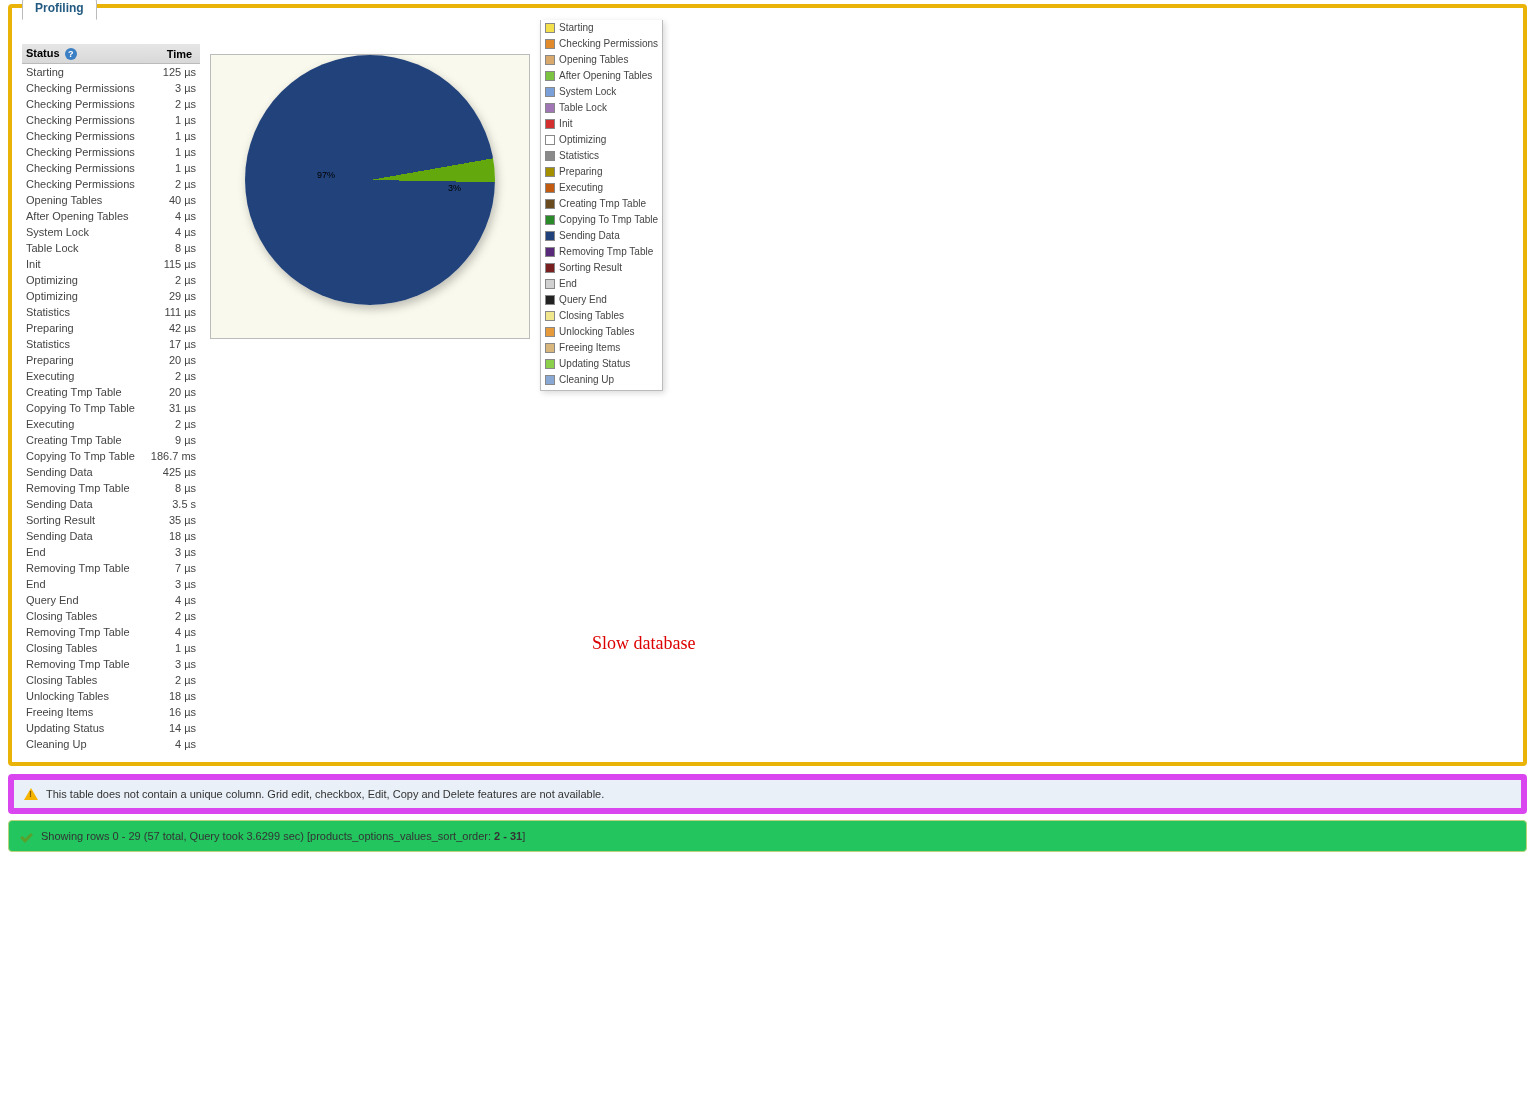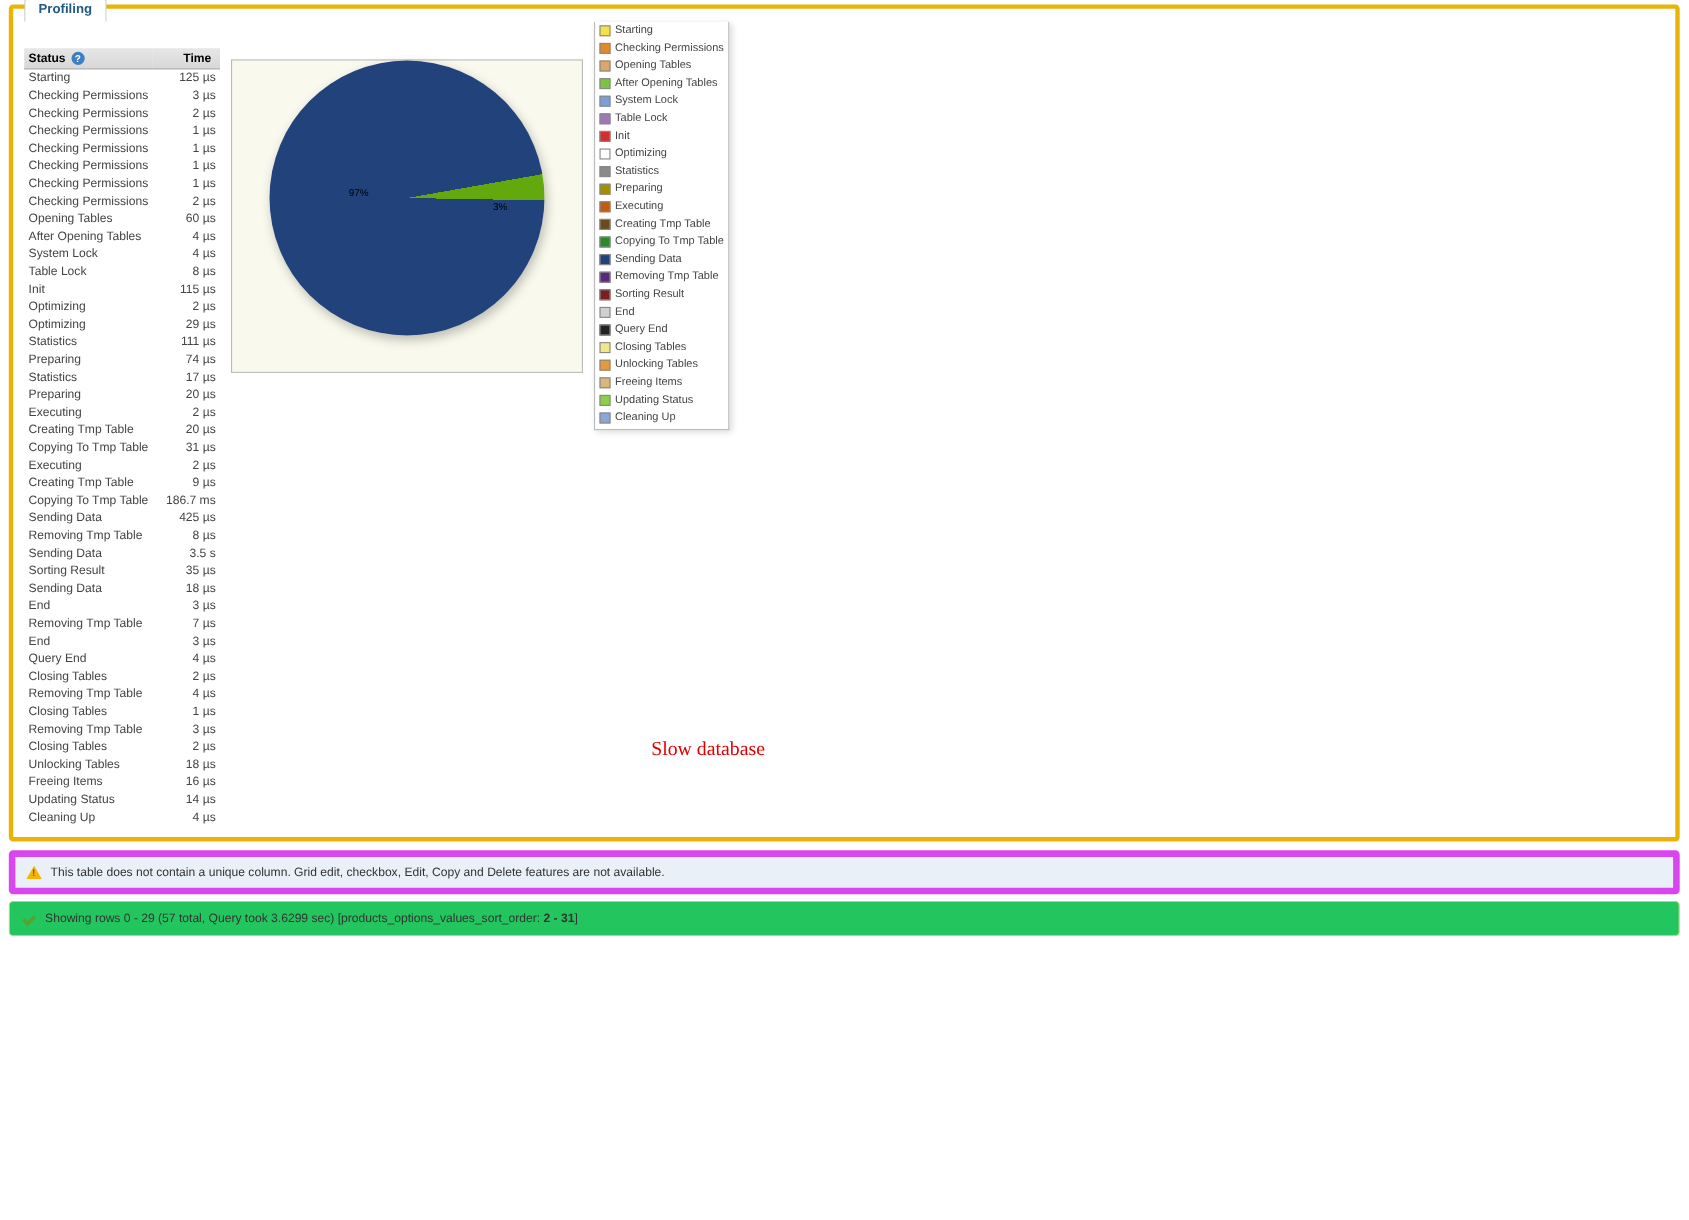--- a/index.html
+++ b/index.html
@@ -88,21 +88,21 @@
   box-shadow: 2px 2px 6px rgba(0,0,0,0.15);
 }
 .legend-item { display: flex; align-items: center; gap: 4px; }
 .swatch { width: 10px; height: 10px; border: 1px solid #888; flex-shrink: 0; }
 .annotation {
   color: #d00;
   font-family: serif;
   font-size: 18px;
   position: absolute;
   left: 580px;
-  top: 662px;
+  top: 625px;
 }
 .notice {
   margin: 6px 8px;
   padding: 8px 10px;
   border-radius: 4px;
   display: flex;
   align-items: center;
   gap: 8px;
   font-size: 11px;
 }
@@ -183,21 +183,21 @@
           <tr>
             <td>Checking Permissions</td>
             <td class="time">1 µs</td>
           </tr>
           <tr>
             <td>Checking Permissions</td>
             <td class="time">2 µs</td>
           </tr>
           <tr>
             <td>Opening Tables</td>
-            <td class="time">60 µs</td>
+            <td class="time">40 µs</td>
           </tr>
           <tr>
             <td>After Opening Tables</td>
             <td class="time">4 µs</td>
           </tr>
           <tr>
             <td>System Lock</td>
             <td class="time">4 µs</td>
           </tr>
           <tr>
@@ -215,21 +215,21 @@
           <tr>
             <td>Optimizing</td>
             <td class="time">29 µs</td>
           </tr>
           <tr>
             <td>Statistics</td>
             <td class="time">111 µs</td>
           </tr>
           <tr>
             <td>Preparing</td>
-            <td class="time">74 µs</td>
+            <td class="time">42 µs</td>
           </tr>
           <tr>
             <td>Statistics</td>
             <td class="time">17 µs</td>
           </tr>
           <tr>
             <td>Preparing</td>
             <td class="time">20 µs</td>
           </tr>
           <tr>

